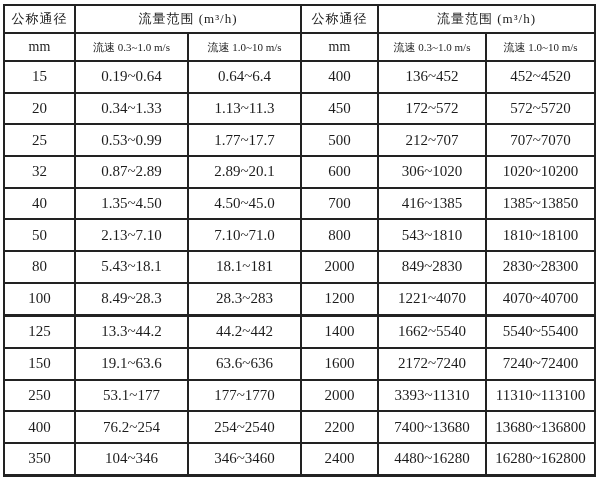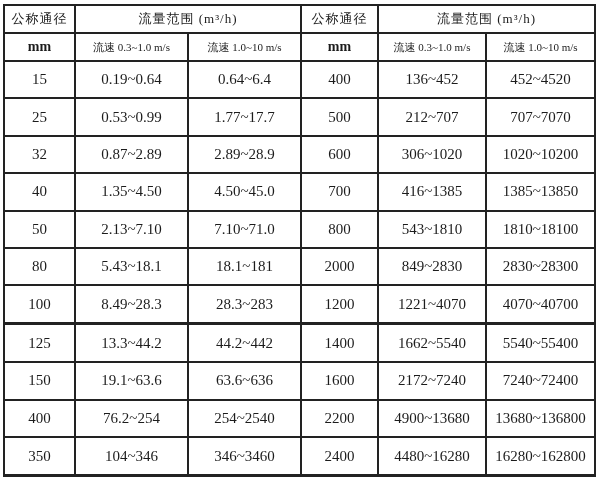--- a/index.html
+++ b/index.html
@@ -38,21 +38,21 @@
   }
   thead tr { height: 28px; }
   th.cn-header {
     font-size: 13px;
     font-weight: normal;
     letter-spacing: 1px;
     margin-top: 20px;
   }
   th.unit-header {
     font-size: 14px;
-    font-weight: bold;
+    font-weight: normal;
     letter-spacing: 0;
   }
   th.vel-header {
     font-size: 11px;
     font-weight: normal;
     letter-spacing: 0;
   }
   tbody td {
     font-size: 15px;
   }
@@ -93,31 +93,39 @@
     <tbody id="tbody">
         <tr>
           <td>15</td>
           <td>0.19~0.64</td>
           <td>0.64~6.4</td>
           <td>400</td>
           <td>136~452</td>
           <td>452~4520</td>
         </tr>
         <tr>
+          <td>20</td>
+          <td>0.34~1.33</td>
+          <td>1.13~11.3</td>
+          <td>450</td>
+          <td>172~572</td>
+          <td>572~5720</td>
+        </tr>
+        <tr>
           <td>25</td>
           <td>0.53~0.99</td>
           <td>1.77~17.7</td>
           <td>500</td>
           <td>212~707</td>
           <td>707~7070</td>
         </tr>
         <tr>
           <td>32</td>
           <td>0.87~2.89</td>
-          <td>2.89~28.9</td>
+          <td>2.89~20.1</td>
           <td>600</td>
           <td>306~1020</td>
           <td>1020~10200</td>
         </tr>
         <tr>
           <td>40</td>
           <td>1.35~4.50</td>
           <td>4.50~45.0</td>
           <td>700</td>
           <td>416~1385</td>
@@ -157,25 +165,33 @@
         </tr>
         <tr>
           <td>150</td>
           <td>19.1~63.6</td>
           <td>63.6~636</td>
           <td>1600</td>
           <td>2172~7240</td>
           <td>7240~72400</td>
         </tr>
         <tr>
+          <td>250</td>
+          <td>53.1~177</td>
+          <td>177~1770</td>
+          <td>2000</td>
+          <td>3393~11310</td>
+          <td>11310~113100</td>
+        </tr>
+        <tr>
           <td>400</td>
           <td>76.2~254</td>
           <td>254~2540</td>
           <td>2200</td>
-          <td>4900~13680</td>
+          <td>7400~13680</td>
           <td>13680~136800</td>
         </tr>
         <tr>
           <td>350</td>
           <td>104~346</td>
           <td>346~3460</td>
           <td>2400</td>
           <td>4480~16280</td>
           <td>16280~162800</td>
         </tr>

